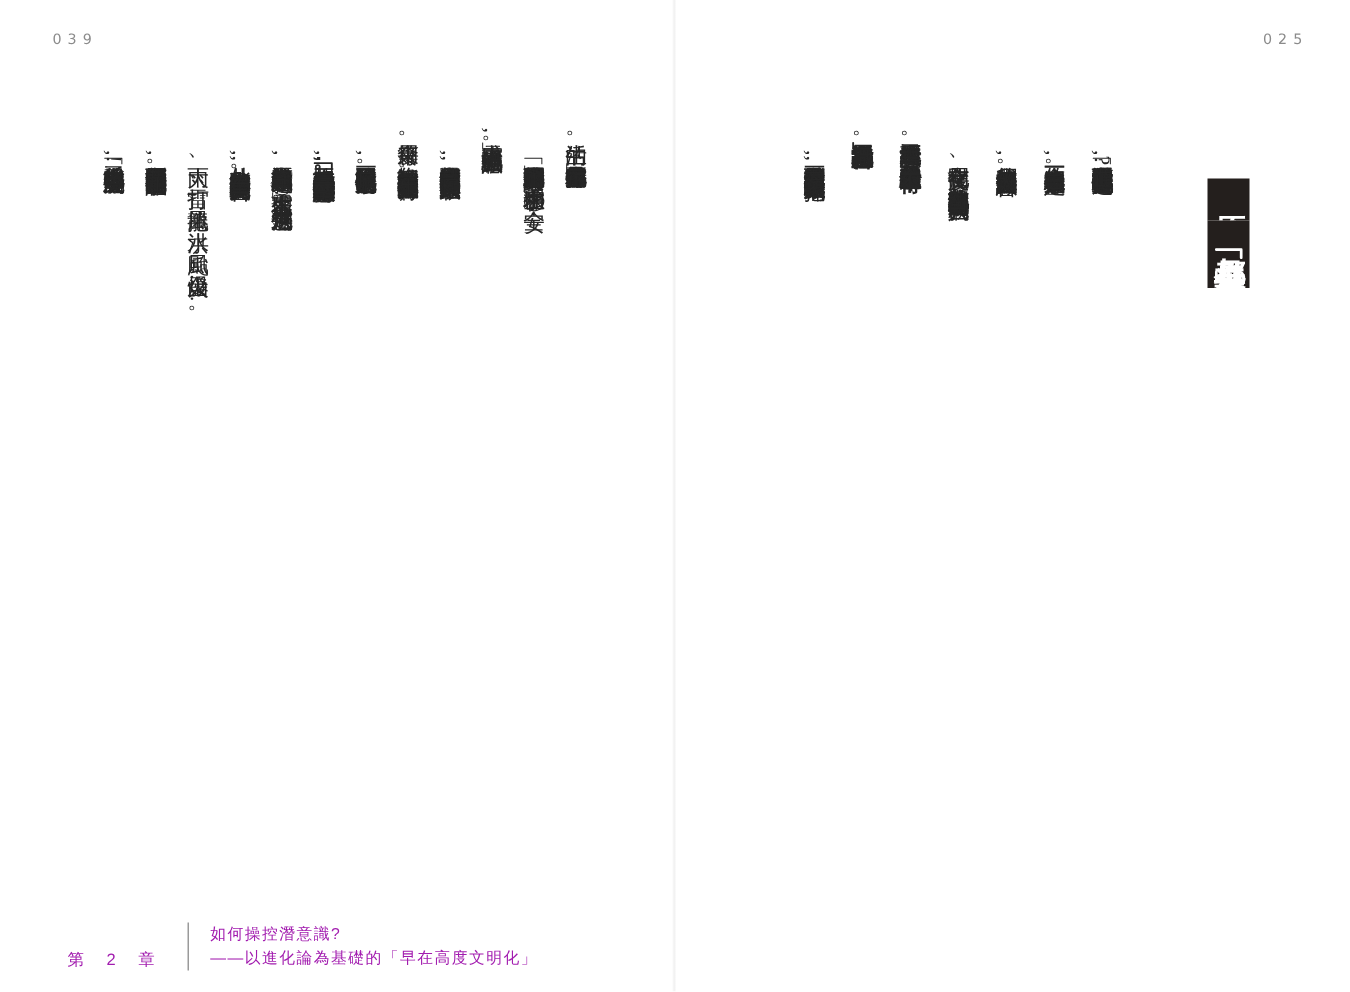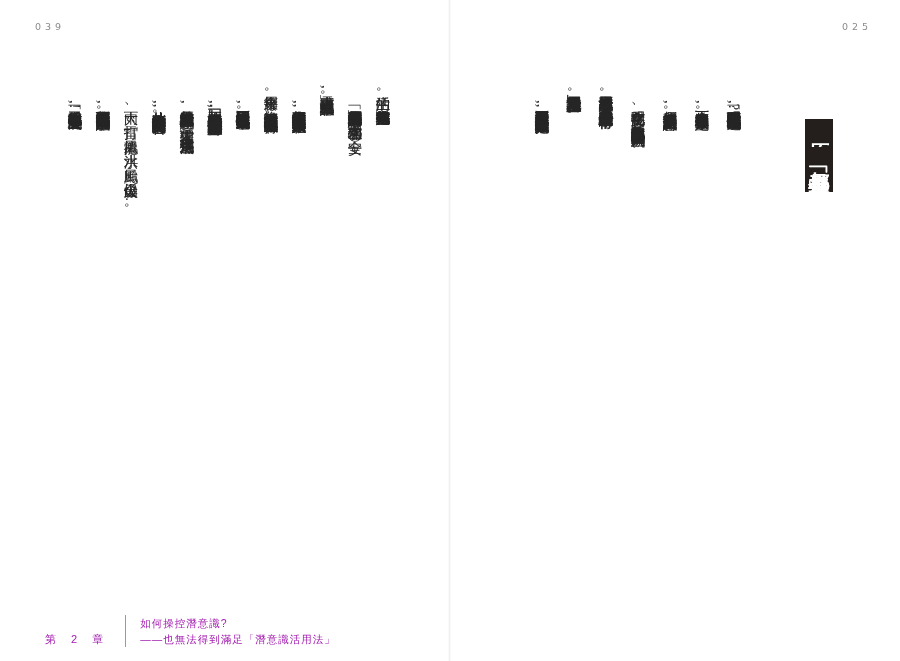--- a/index.html
+++ b/index.html
@@ -96,17 +96,17 @@
       <p class="vcol indent"><span>大雨、打雷、龍捲風、洪水、颱風、火山爆發……。</span></p>
       <p class="vcol indent"><span>有別於現代任何資訊都能唾手可得,他們幾乎不可能事前得知這些資訊。</span></p>
       <p class="vcol indent"><span>「發出了很大的地鳴聲,火山可能馬上要爆發了!」</span></p>
     </div>
 
   <div class="footer">
     <span class="chap">第 2 章</span>
     <span class="fdiv"></span>
     <div class="ftext">
       <div class="l1">如何操控潛意識?</div>
-      <div class="l2">——也無法得到滿足「潛意識活用法」</div>
+      <div class="l2">——以進化論為基礎的「早在高度文明化」</div>
     </div>
   </div>
 
 </div>
 
 </body></html>

